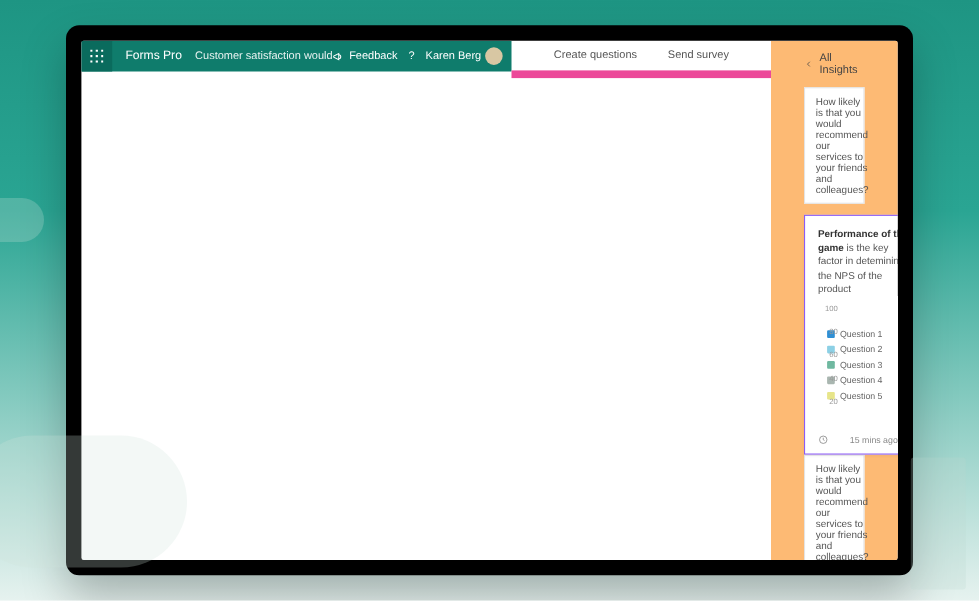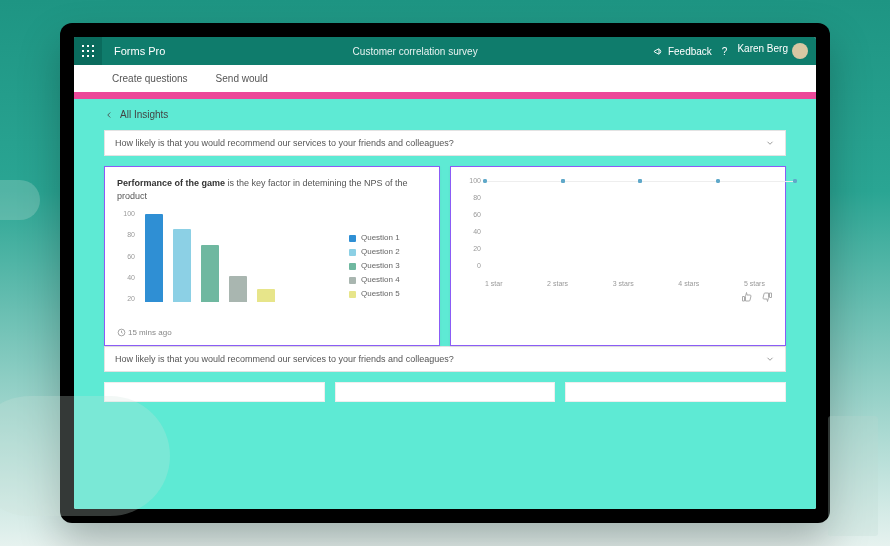--- a/index.html
+++ b/index.html
@@ -25,21 +25,21 @@
     padding: 14px;
     box-shadow: 0 20px 40px rgba(0,0,0,0.25);
   }
   .screen {
     width: 100%;
     height: 100%;
     background: #fff;
     border-radius: 2px;
     overflow: hidden;
     display: flex;
-    flex-direction: column;
+    flex-direction: row;
   }
 
   
   .topbar {
     height: 28px;
     background: #0f7c6c;
     color: #fff;
     display: flex;
     align-items: center;
     font-size: 10px;
@@ -47,39 +47,39 @@
   .waffle {
     width: 28px; height: 28px;
     display: flex; align-items: center; justify-content: center;
     background: #0a6b5d;
     cursor: pointer;
   }
   .waffle svg { width: 12px; height: 12px; fill: #fff; }
   .app-name { padding: 0 12px; font-size: 11px; }
   .doc-title { flex: 1; text-align: center; font-size: 10px; opacity: 0.9; }
   .top-actions { display: flex; align-items: center; gap: 10px; padding-right: 8px; }
-  .top-actions .tact { display: flex; gap: 4px; cursor: pointer; font-size: 10px; }
+  .top-actions .tact { display: flex; align-items: center; gap: 4px; cursor: pointer; font-size: 10px; }
   .avatar { width: 16px; height: 16px; border-radius: 50%; background: #d8c7a3; display:inline-block; }
 
   
   .tabs {
     height: 34px;
     display: flex;
     align-items: center;
     padding: 0 36px;
     gap: 24px;
     border-bottom: 7px solid #ec4899;
     font-size: 10px;
     color: #555;
   }
   .tab { padding: 6px 2px; cursor: pointer; }
   .tab.active { color: #0f7c6c; border-bottom: 2px solid #0f7c6c; font-weight: 600; }
 
   
-  .content { flex: 1; overflow-y: auto; background: #5eead4; padding: 10px 30px 14px; }
+  .content { flex: 1; overflow-y: auto; background: #fdba74; padding: 10px 30px 14px; }
 
   .back-row { display: flex; align-items: center; gap: 6px; font-size: 10px; color: #444; margin-bottom: 10px; cursor: pointer; }
   .back-row svg { width: 10px; height: 10px; stroke: #444; fill:none; stroke-width:2; }
 
   .section-title { font-size: 11px; font-weight: 600; color: #333; margin: 4px 0 6px; display:flex; align-items:center; gap:6px;}
   .info-icon { width: 10px; height: 10px; border: 1px solid #0f7c6c; border-radius: 50%; display:inline-flex; align-items:center; justify-content:center; font-size:7px; color:#0f7c6c;}
 
   .dropdown {
     background: #fff;
     border: 1px solid #e3e3e3;
@@ -107,24 +107,24 @@
   .card-text { line-height: 1.4; margin-bottom: 8px; min-height: 24px;}
   .card-text b { color: #333; font-weight:600;}
 
   
   .bar-wrap { display: flex; gap: 8px; }
   .bar-chart { flex: 1; position: relative; height: 110px; }
   .bar-y { position:absolute; left:0; top:0; bottom:18px; width:18px; display:flex; flex-direction:column; justify-content:space-between; font-size:7px; color:#999; text-align:right;}
   .bar-plot { position:absolute; left:22px; right:0; top:4px; bottom:18px; display:flex; align-items:flex-end; gap:10px; padding:0 6px;}
   .bar { width: 18px; border-radius: 1px 1px 0 0;}
   .legend { width: 78px; display:flex; flex-direction:column; gap:5px; justify-content:center; font-size:8px; color:#666;}
-  .legend-item { display:flex; align-items:flex-end; gap:5px;}
+  .legend-item { display:flex; align-items:center; gap:5px;}
   .swatch { width:7px; height:7px; border-radius:1px;}
 
-  .card-footer { display:flex; align-items:center; gap:2px; font-size:8px; color:#888; margin-top:8px;}
+  .card-footer { display:flex; align-items:center; gap:20px; font-size:8px; color:#888; margin-top:8px;}
   .card-footer svg { width:9px; height:9px; stroke:#888; fill:none; stroke-width:2;}
 
   
   .line-chart { position:relative; height:110px; }
   .line-y { position:absolute; left:0; top:0; bottom:18px; width:18px; display:flex; flex-direction:column; justify-content:space-between; font-size:7px; color:#999; text-align:right;}
   .line-plot { position:absolute; left:22px; right:8px; top:4px; bottom:18px;}
   .line-x { position:absolute; left:22px; right:8px; bottom:0; display:flex; justify-content:space-between; font-size:7px; color:#999;}
   .grid-line { position:absolute; left:0; right:0; border-top:1px solid #eee;}
   .thumb { width:12px;height:12px; stroke:#aaa; fill:none; stroke-width:2; cursor:pointer;}
 
@@ -149,40 +149,40 @@
             <rect x="10" y="0" width="2" height="2"></rect>
             <rect x="0" y="5" width="2" height="2"></rect>
             <rect x="5" y="5" width="2" height="2"></rect>
             <rect x="10" y="5" width="2" height="2"></rect>
             <rect x="0" y="10" width="2" height="2"></rect>
             <rect x="5" y="10" width="2" height="2"></rect>
             <rect x="10" y="10" width="2" height="2"></rect>
           </svg>
       </div>
       <div class="app-name">Forms Pro</div>
-      <div class="doc-title">Customer correlation survey</div>
+      <div class="doc-title">Customer satisfaction would</div>
       <div class="top-actions">
         <div class="tact">
           <svg width="11" height="11" viewBox="0 0 24 24" fill="none" stroke="#fff" stroke-width="2">
               <path d="M3 11v2l10 5V6L3 11z"></path>
               <path d="M13 8a4 4 0 010 8"></path>
             </svg>
           <span>Feedback</span>
         </div>
         <div class="tact">?</div>
         <div class="tact">
           <span>Karen Berg</span>
           <span class="avatar"></span>
         </div>
       </div>
     </div>
 
     <div class="tabs">
       <div class="tab">Create questions</div>
-      <div class="tab">Send would</div>
+      <div class="tab">Send survey</div>
     </div>
 
     <div class="content">
 
       <div class="back-row">
         <svg viewBox="0 0 24 24">
             <path d="M15 18l-6-6 6-6"></path>
           </svg>
         <span>All Insights</span>
       </div>

